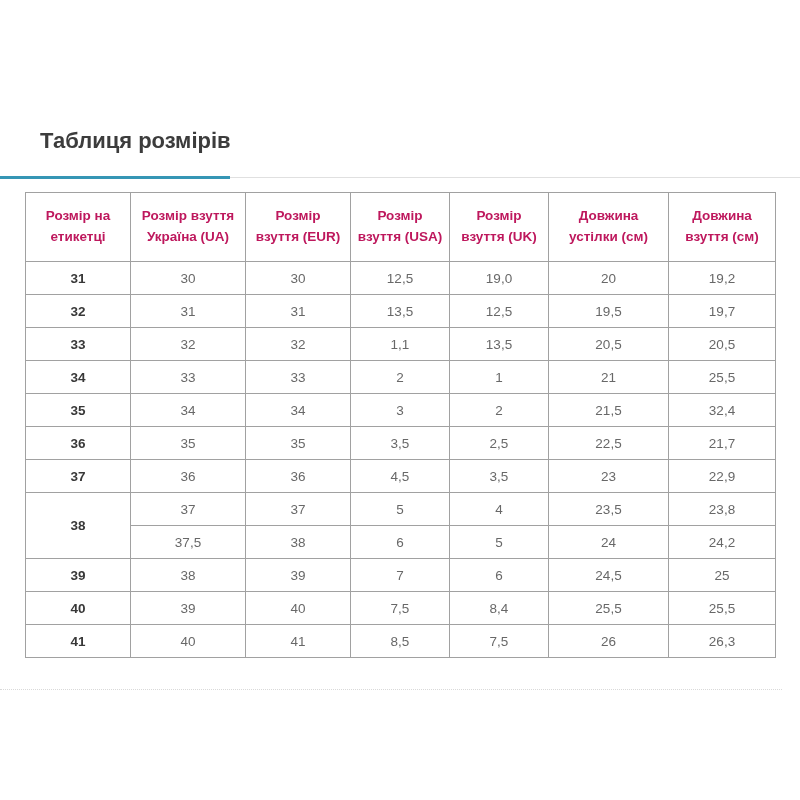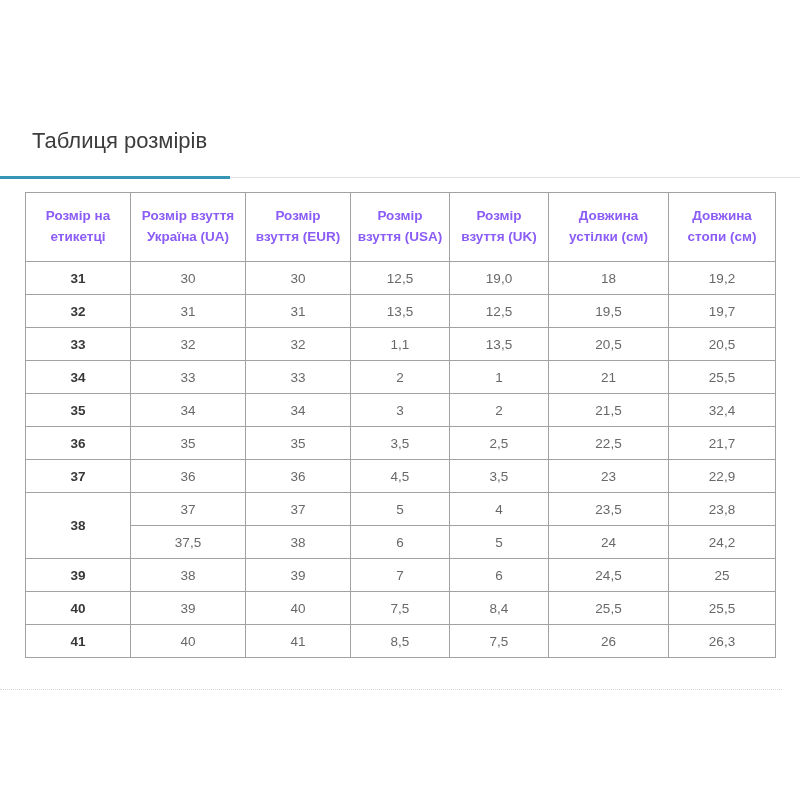--- a/index.html
+++ b/index.html
@@ -9,26 +9,26 @@
   }
   body {
     width: 800px;
     height: 800px;
     position: relative;
     font-family: "Liberation Sans", sans-serif;
     overflow: hidden;
   }
   .tab-title {
     position: absolute;
-    left: 32px;
+    left: 40px;
     top: 128px;
     font-size: 22px;
     line-height: 26px;
     color: #3c3c3c;
-    font-weight: 400;
+    font-weight: 700;
     cursor: pointer;
   }
   .tab-rule {
     position: absolute;
     left: 0;
     top: 177px;
     width: 800px;
     height: 1px;
     background: #e0e0e0;
   }
@@ -53,21 +53,21 @@
     border: 1px solid #a1a1a1;
     text-align: center;
     vertical-align: middle;
     font-size: 13.5px;
     padding: 0 6px;
     box-sizing: border-box;
   }
   .size-table th {
     height: 69px;
     font-weight: bold;
-    color: #8b5cf6;
+    color: #be185d;
     line-height: 1.55;
   }
   .size-table td {
     height: 33px;
     color: #686868;
     font-weight: 400;
   }
   .size-table td.rowlabel {
     font-weight: bold;
     color: #383838;
@@ -99,31 +99,31 @@
       <col style="width:107px">
   </colgroup>
   <thead>
     <tr>
       <th>Розмір на етикетці</th>
       <th>Розмір взуття Україна (UA)</th>
       <th>Розмір взуття (EUR)</th>
       <th>Розмір взуття (USA)</th>
       <th>Розмір взуття (UK)</th>
       <th>Довжина устілки (см)</th>
-      <th>Довжина стопи (см)</th>
+      <th>Довжина взуття (см)</th>
     </tr>
   </thead>
   <tbody>
     <tr>
       <td class="rowlabel">31</td>
       <td>30</td>
       <td>30</td>
       <td>12,5</td>
       <td>19,0</td>
-      <td>18</td>
+      <td>20</td>
       <td>19,2</td>
     </tr>
     <tr>
       <td class="rowlabel">32</td>
       <td>31</td>
       <td>31</td>
       <td>13,5</td>
       <td>12,5</td>
       <td>19,5</td>
       <td>19,7</td>

